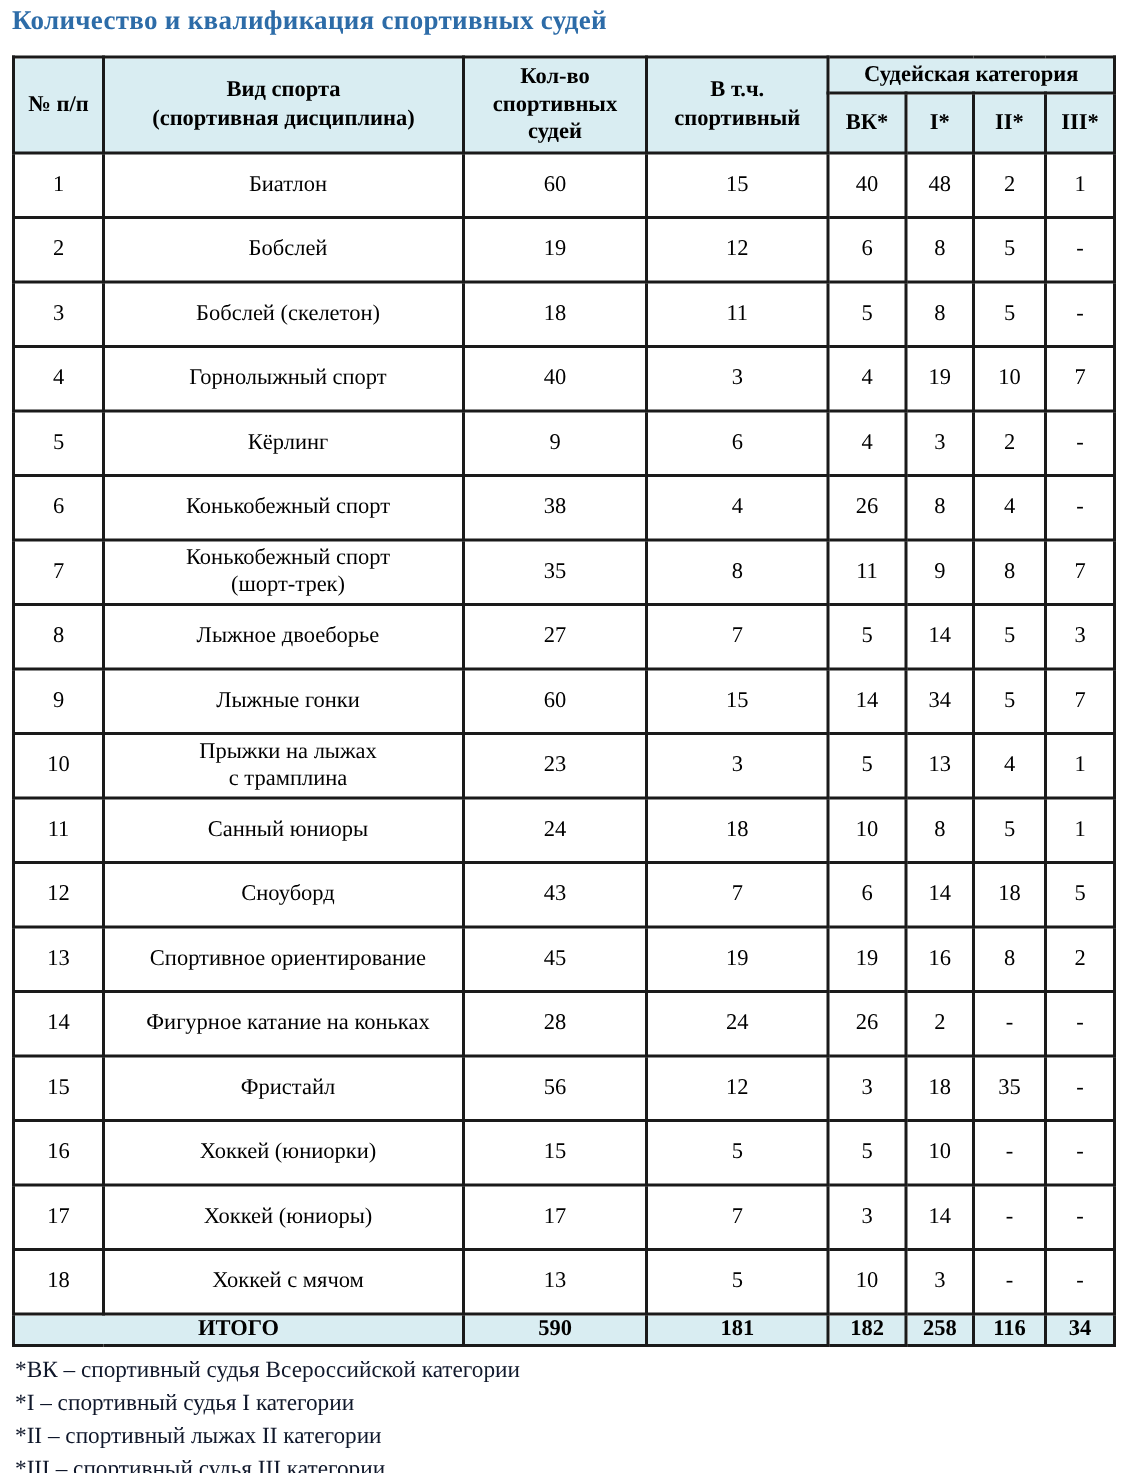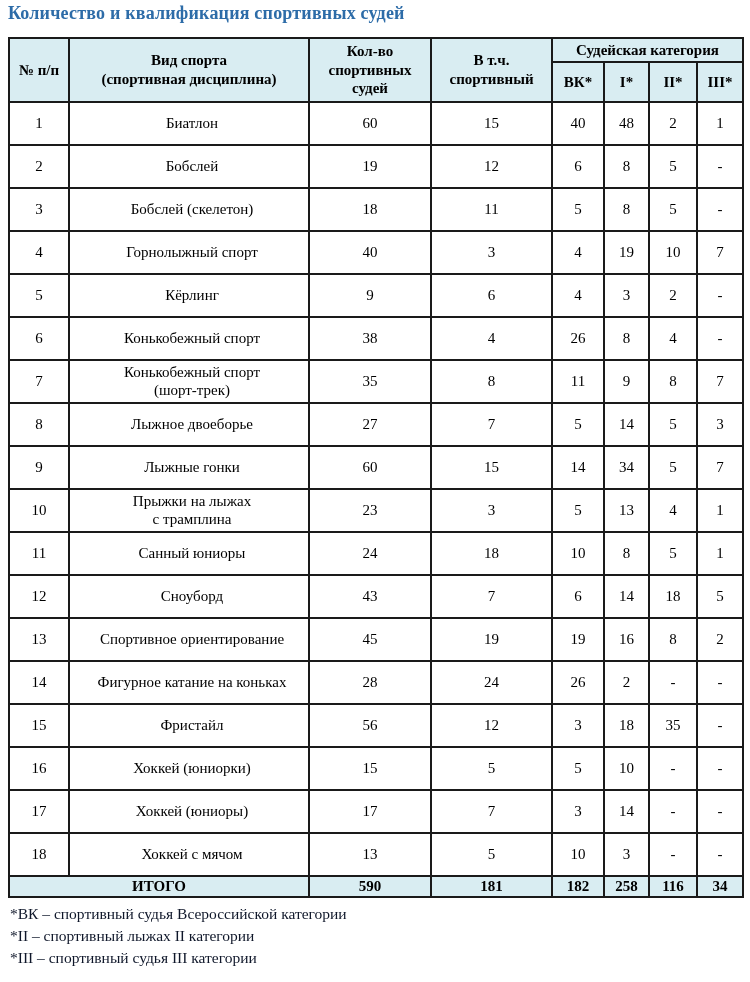--- a/index.html
+++ b/index.html
@@ -306,17 +306,18 @@
         <td>182</td>
         <td>258</td>
         <td>116</td>
         <td>34</td>
       </tr>
     </tfoot>
   </table>
 
   <div class="footnotes" id="footnotes">
       <div class="footnote">*ВК – спортивный судья Всероссийской категории</div>
+      <div class="footnote">*I – спортивный судья I категории</div>
       <div class="footnote">*II – спортивный лыжах II категории</div>
       <div class="footnote">*III – спортивный судья III категории</div>
     </div>
 
 </div>
 
 </body></html>

